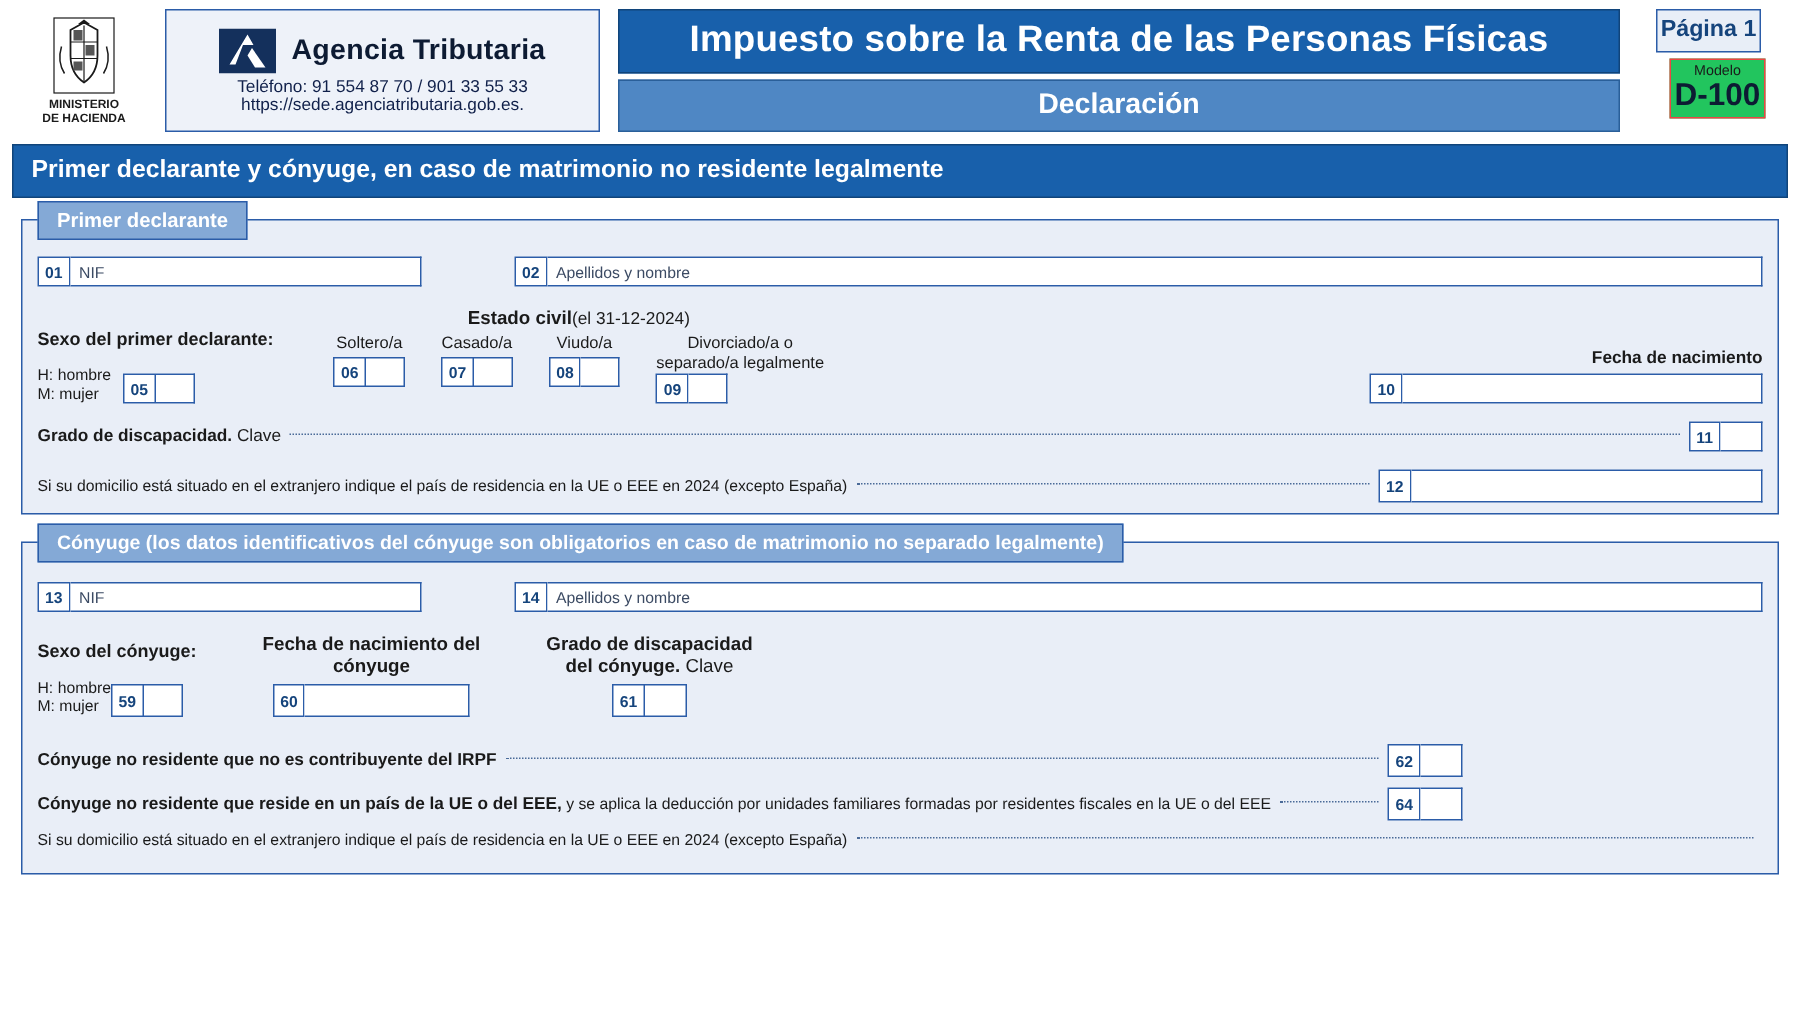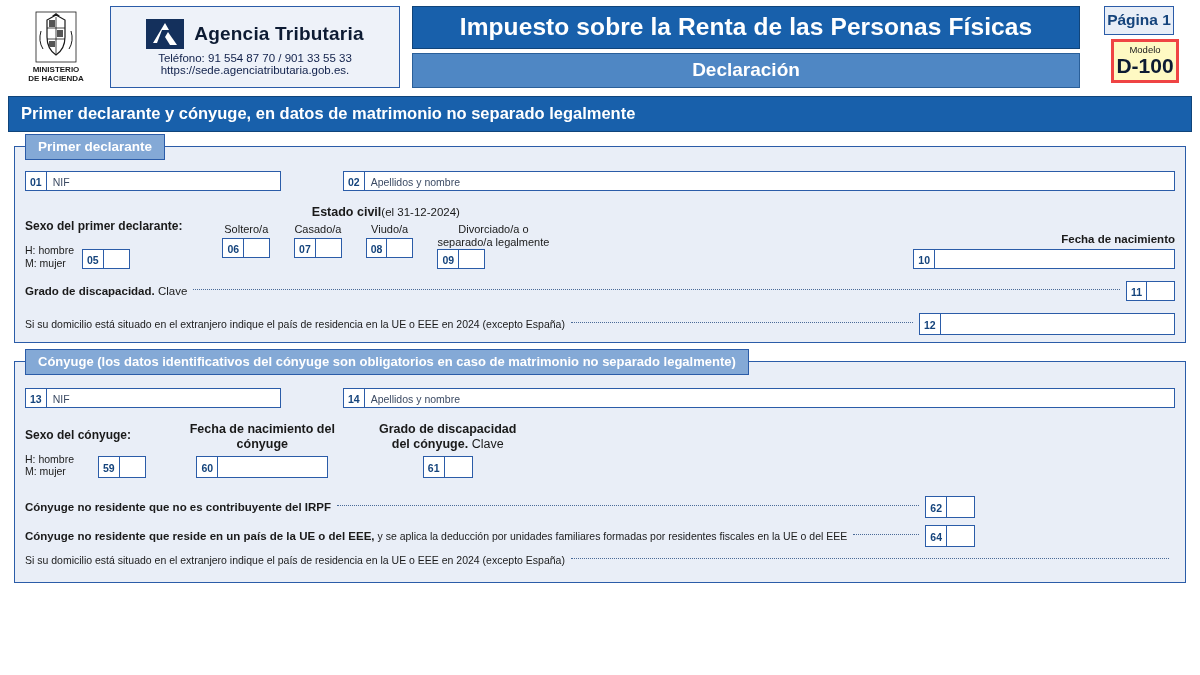--- a/index.html
+++ b/index.html
@@ -123,22 +123,22 @@
   .pagina-top {
     background: #e8eef7;
     border: 1px solid #2b5ca8;
     color: #15447c;
     font-size: 15.5px;
     font-weight: bold;
     text-align: center;
     padding: 4px 2px 5px 2px;
   }
   .pagina-bottom {
-    background: #fef9c3;
-    border: 3px solid #ef4444;
+    background: #22c55e;
+    border: 1px solid #ef4444;
     text-align: center;
     padding: 2px 2px 3px 2px;
     margin-left: 12px;
   }
   .modelo-label {
     font-size: 9.5px;
     color: #1a1a1a;
   }
   .modelo-value {
     font-size: 21px;
@@ -340,21 +340,21 @@
 
     <div class="pagina">
       <div class="pagina-top">Página 1</div>
       <div class="pagina-bottom">
         <div class="modelo-label">Modelo</div>
         <div class="modelo-value">D-100</div>
       </div>
     </div>
   </div>
 
-  <div class="banner">Primer declarante y cónyuge, en datos de matrimonio no separado legalmente</div>
+  <div class="banner">Primer declarante y cónyuge, en caso de matrimonio no residente legalmente</div>
 
   <div class="section first">
     <div class="section-tab">Primer declarante</div>
 
     <div class="line1">
       <div class="nif-group">
         <span class="boxnum">01</span>
         <span class="infield">
             <span class="ph">NIF</span>
           </span>
@@ -472,21 +472,21 @@
     <div class="c-mid">
       <div>
         <div class="sexo-label">
           <span class="bold">Sexo del cónyuge:</span>
         </div>
         <div style="display:flex; align-items:flex-end; margin-top:10px;">
           <div class="sexo-hm">
             <div>H: hombre</div>
             <div>M: mujer</div>
           </div>
-          <div class="checkpair" style="margin-left:24px;">
+          <div class="checkpair" style="margin-left:0;">
             <span class="boxnum tall">59</span>
             <span class="box" style="height:22px;"></span>
           </div>
         </div>
       </div>
 
       <div class="c-group">
         <div class="c-title-center">
           <div>Fecha  de  nacimiento  del</div>
           <div>cónyuge</div>

